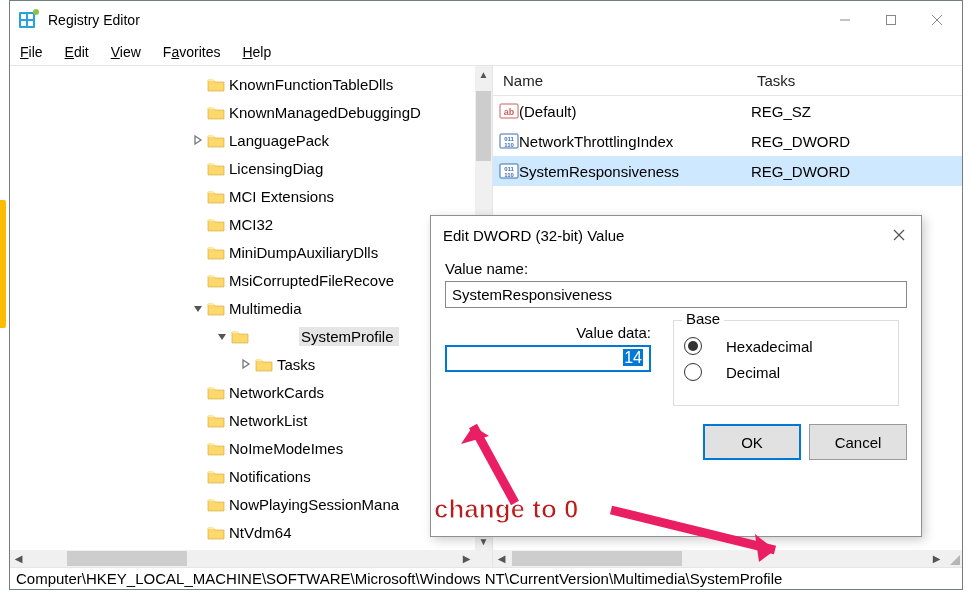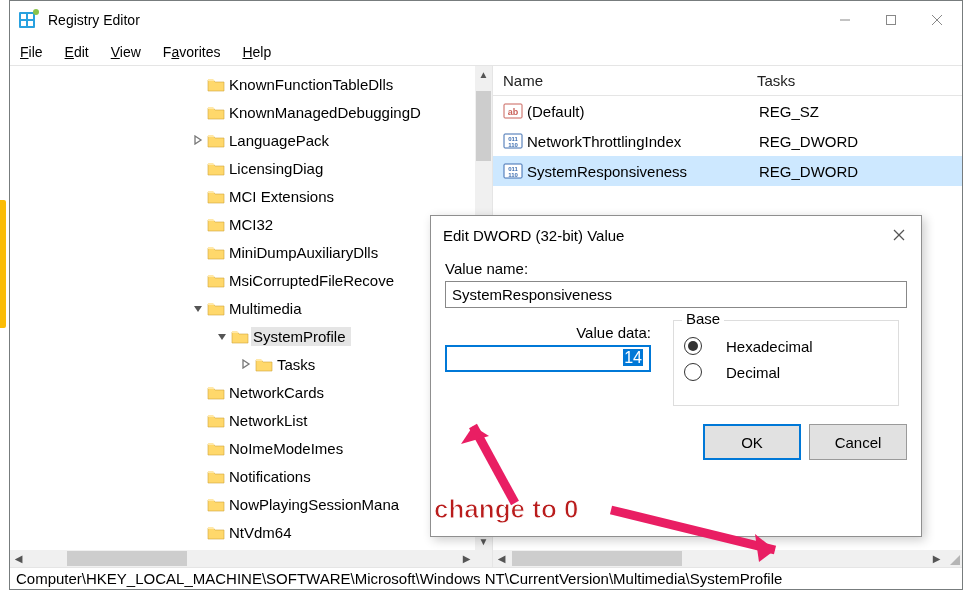--- a/index.html
+++ b/index.html
@@ -20,39 +20,39 @@
     .content { flex:1; display:flex; border-top:1px solid #e5e5e5; min-height:0;}
     .leftpane { width: 483px; border-right:1px solid #e5e5e5; display:flex; flex-direction:column; min-height:0;}
     .tree-wrap { flex:1; position:relative; overflow:hidden; }
     .tree { position:absolute; left:0; top:0; right:0; bottom:0; padding: 4px 0; overflow:hidden;}
     .tree-row { height:28px; display:flex; align-items:center; font-size:15px; white-space:nowrap;}
     .tree-row .chev { width:14px; display:flex; justify-content:center; align-items:center; color:#6b6b6b; font-size:11px;}
     .tree-row .chev.open { color:#555;}
     .tree-row .ficon { width:22px; display:flex; justify-content:center; align-items:center;}
     .tree-row .ficon svg{width:18px;height:15px;}
     .tree-row .lab { padding: 1px 5px 1px 2px;}
-    .tree-row.sel .lab { background:#e5e5e5;}
+    .tree-row.sel .lab { background:#e5e5e5;margin-left:48px;}
     .tree-vscroll { position:absolute; right:0; top:0; bottom:17px; width:17px; background:#f0f0f0; display:flex; flex-direction:column; align-items:center;}
     .tree-vscroll .arr{height:17px;width:17px;display:flex;align-items:center;justify-content:center;color:#555;font-size:10px;}
     .tree-vscroll .thumb{flex:0 0 auto; width:15px; height:70px; background:#cdcdcd; margin-top:8px;}
     .tree-vscroll .spacer{flex:1;}
     .tree-hscroll { position:absolute; left:0; right:17px; bottom:0; height:17px; background:#f0f0f0; display:flex; align-items:center;}
     .tree-hscroll .arr{width:17px;height:17px;display:flex;align-items:center;justify-content:center;color:#555;font-size:10px;}
     .tree-hscroll .track{flex:1; display:flex;}
     .tree-hscroll .thumb{width:120px;height:15px;background:#cdcdcd; margin-left:40px;}
     .scroll-corner{position:absolute;right:0;bottom:0;width:17px;height:17px;background:#f0f0f0;}
     .rightpane { flex:1; display:flex; flex-direction:column; min-height:0;}
     .list { flex:1; position:relative; overflow:hidden;}
     .list-header { height:30px; display:flex; align-items:center; font-size:15px; color:#222; border-bottom:1px solid #e5e5e5;}
     .col-name{ width:258px; padding-left:10px;}
     .col-type{ padding-left:6px;}
     .list-body { }
     .list-row { height:30px; display:flex; align-items:center; font-size:15px;}
     .list-row.sel { background:#cde8ff;}
-    .list-row .vicon { width:34px; display:flex; justify-content:center; padding-left:6px;}
+    .list-row .vicon { width:26px; display:flex; justify-content:center; padding-left:6px;}
     .list-row .vicon svg{width:20px;height:18px;}
     .vname{ width:232px;}
     .vtype{}
     .right-hscroll{position:absolute; left:0; right:17px; bottom:0; height:17px; background:#f0f0f0; display:flex; align-items:center;}
     .right-hscroll .arr{width:17px;height:17px;display:flex;align-items:center;justify-content:center;font-size:10px;color:#555;}
     .right-hscroll .track{flex:1;display:flex;}
     .right-hscroll .thumb{width:170px;height:15px;background:#cdcdcd;margin-left:2px;}
     .right-corner{position:absolute;right:0;bottom:0;width:17px;height:17px;background:#f0f0f0;}
     .right-corner::before{content:"";position:absolute;right:2px;bottom:2px;width:0;height:0;border-left:10px solid transparent;border-bottom:10px solid #b5b5b5;}
     .statusbar { height:22px; border-top:1px solid #e5e5e5; font-size:15px; padding:0 6px; display:flex; align-items:center; white-space:nowrap;}

